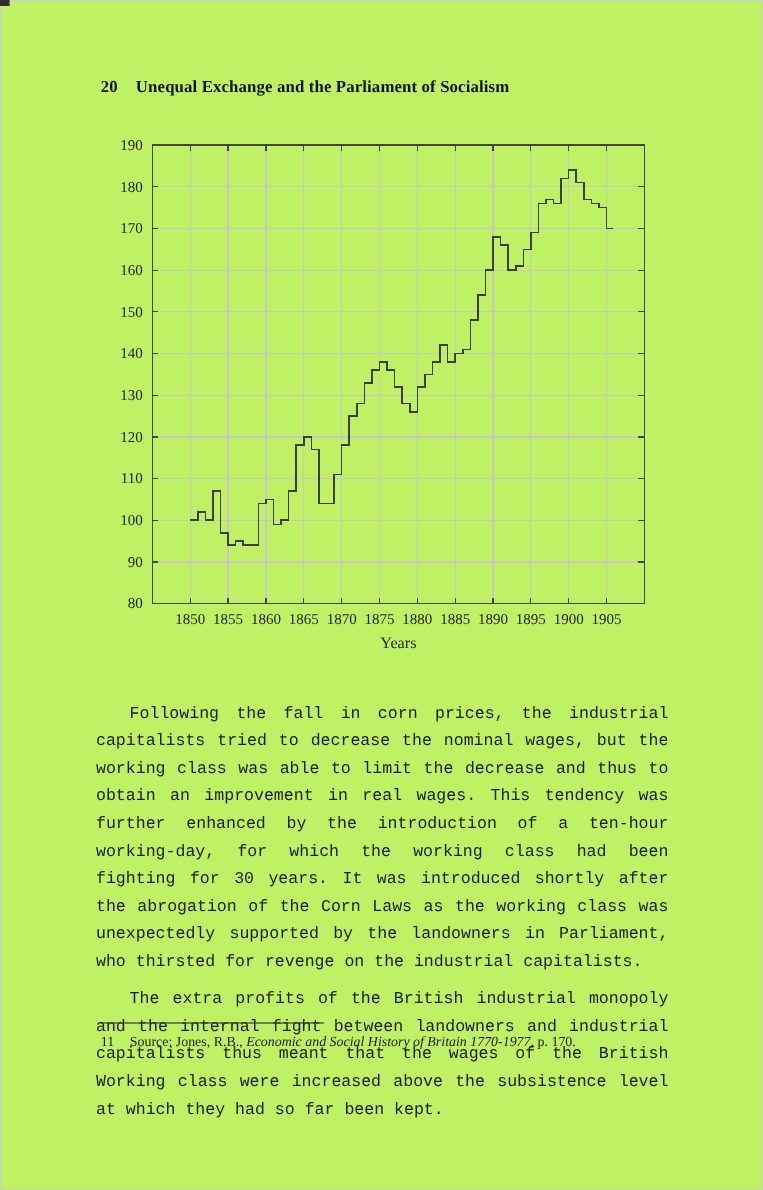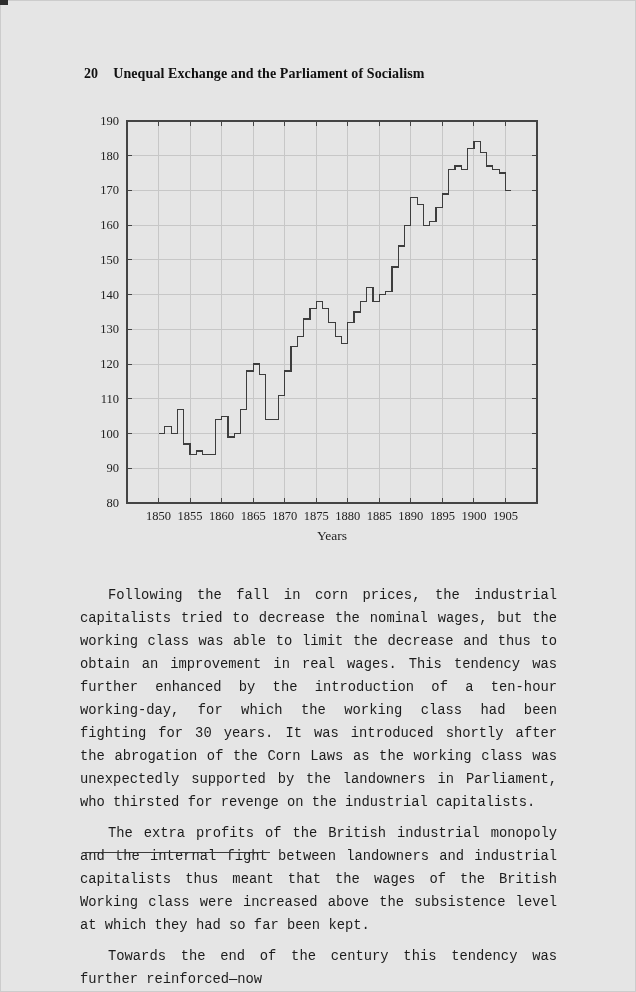--- a/index.html
+++ b/index.html
@@ -1,19 +1,19 @@
 <!DOCTYPE html>
 <html><head>
 <meta charset="utf-8">
 <style>
   html,body{margin:0;padding:0;background:#ffffff;}
   .page{
     position:relative;
     width:636px;height:992px;
-    background:#e5e5e5;
+    background:#bef264;
     font-family:"Liberation Serif", serif;
     color:#1c1c1c;
     box-shadow: inset 0 0 0 1px #cccccc;
     overflow:hidden;
   }
   .corner-artifact{
     position:absolute;left:0;top:0;width:8px;height:5px;background:#2e2e2e;
   }
   .running-header{
     position:absolute;left:84px;top:66px;
@@ -157,19 +157,21 @@
         <text x="389.9230769230769" y="412" text-anchor="middle" font-family="&quot;Liberation Serif&quot;, serif" font-size="12.5px" fill="#1e1e1e">1900</text>
         <text x="421.46153846153845" y="412" text-anchor="middle" font-family="&quot;Liberation Serif&quot;, serif" font-size="12.5px" fill="#1e1e1e">1905</text>
         <text x="248" y="432" text-anchor="middle" font-family="&quot;Liberation Serif&quot;, serif" font-size="13.5px" fill="#1e1e1e">Years</text>
       </svg>
   </div>
 
 
   <div class="body-text">
     <p>Following the fall in corn prices, the industrial capitalists tried to decrease the nominal wages, but the working class was able to limit the decrease and thus to obtain an improvement in real wages.  This tendency was further enhanced by the introduction of a ten-hour working-day, for which the working class had been fighting for 30 years.  It was introduced shortly after the abrogation of the Corn Laws as the working class was unexpectedly supported by the landowners in Parliament, who thirsted for revenge on the industrial capitalists.</p>
     <p>The extra profits of the British industrial monopoly and the internal fight between landowners and industrial capitalists thus meant that the wages of the British Working class were increased above the subsistence level at which they had so far been kept.</p>
-    <p>Towards the end of the century this tendency was further reinforced—now</p>
   </div>
 
   <div class="footnote-rule"></div>
 
+  <div class="footnote">
+    <span class="fn-num">11</span><span>Source: Jones, R.B., </span><em>Economic and Social History of Britain 1770-1977</em><span>, p. 170.</span>
+  </div>
 
 </div>
 
 </body></html>

